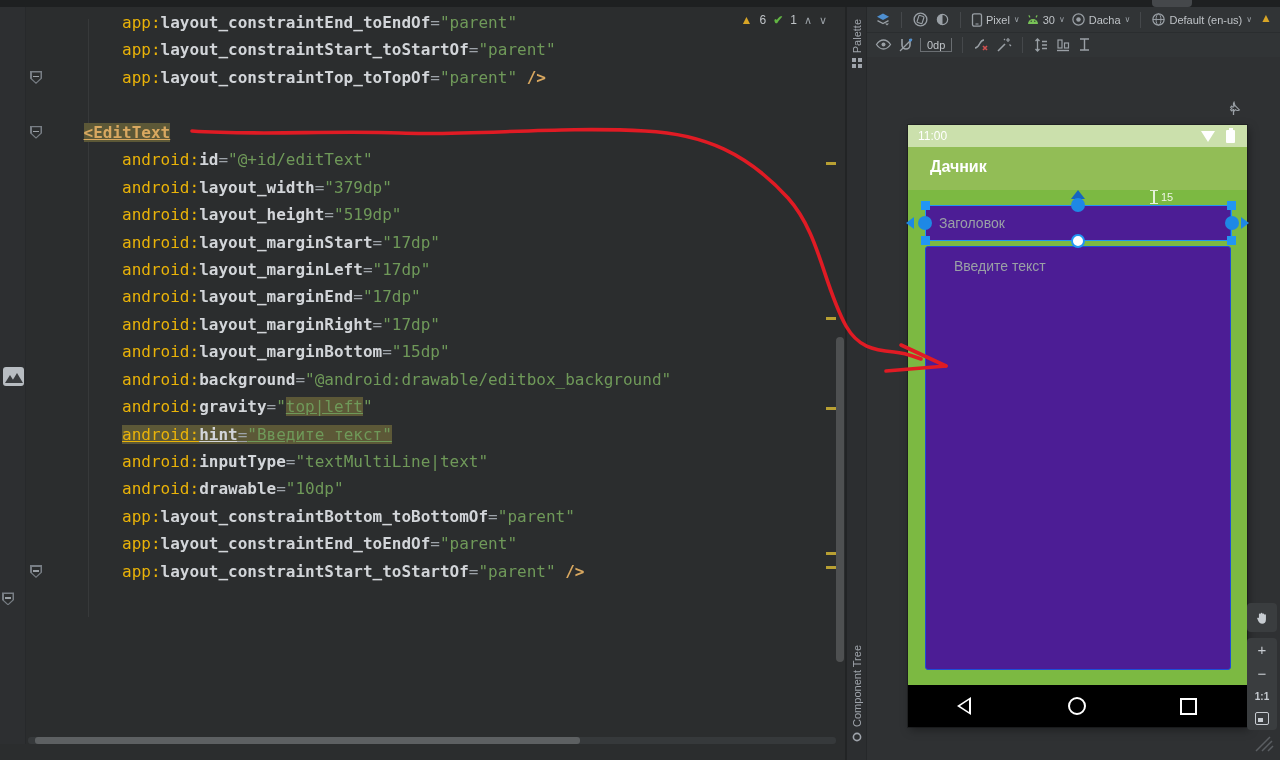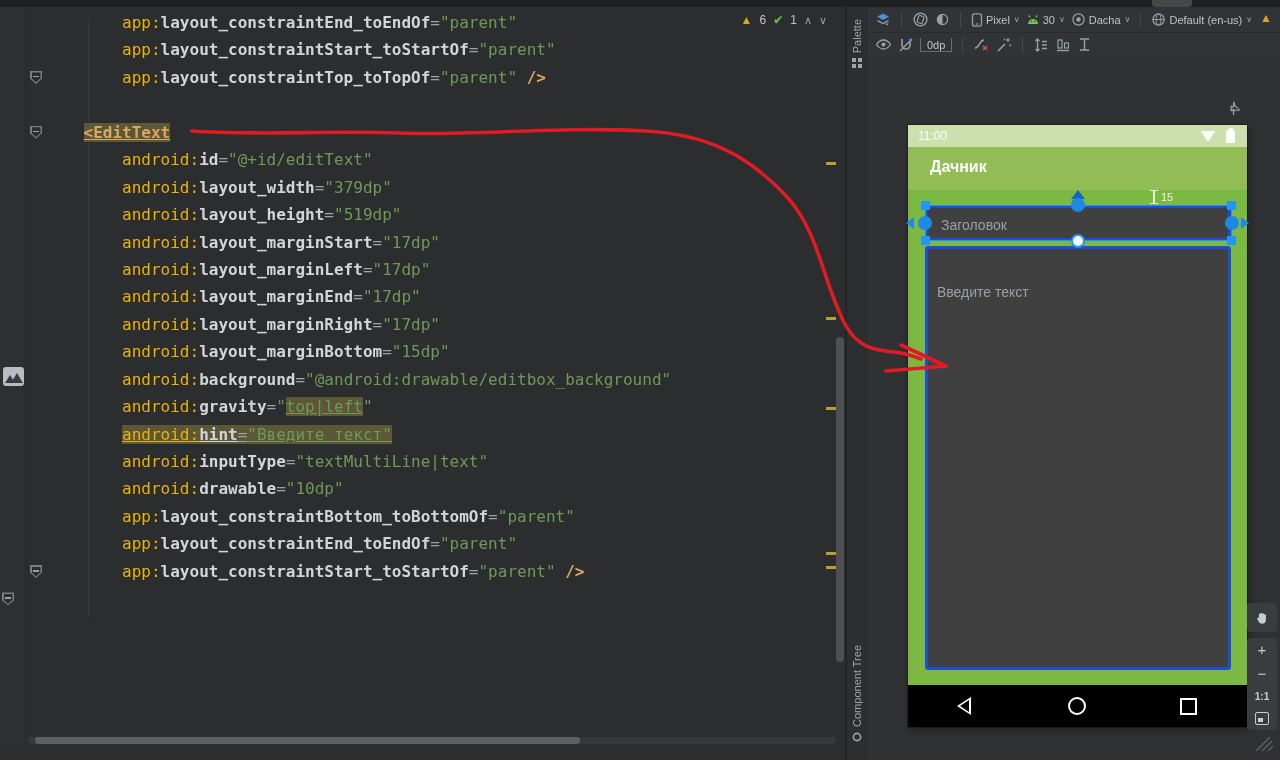--- a/index.html
+++ b/index.html
@@ -73,26 +73,26 @@
   .wrench{position:absolute;left:1227px;top:101px;}
   .phone{position:absolute;left:908px;top:125px;width:339px;height:602px;box-shadow:0 0 0 1px rgba(0,0,0,.25),2px 3px 9px rgba(0,0,0,.35);}
   .p-status{position:absolute;left:0;top:0;width:100%;height:22px;background:#cbe0ac;}
   .p-time{position:absolute;left:10px;top:4px;font-size:12px;color:#fff;}
   .p-wifi{position:absolute;right:32px;top:6px;width:0;height:0;border-left:7px solid transparent;border-right:7px solid transparent;border-top:11px solid #fff;}
   .p-batt{position:absolute;right:12px;top:5px;width:9px;height:13px;background:#fff;border-radius:1px;}
   .p-batt:before{content:"";position:absolute;left:2.5px;top:-2px;width:4px;height:2px;background:#fff;}
   .p-appbar{position:absolute;left:0;top:22px;width:100%;height:43px;background:#92bd56;}
   .p-title{position:absolute;left:22px;top:11px;font-size:16px;font-weight:bold;color:#fff;}
   .p-body{position:absolute;left:0;top:65px;width:100%;height:495px;background:#7cb942;}
-  .p-et{position:absolute;left:17px;width:306px;background:#404040;border:3px solid #1d4ed8;border-radius:3px;box-sizing:border-box;}
+  .p-et{position:absolute;left:17px;width:306px;background:#4c1d95;border:1px solid #1d4ed8;border-radius:3px;box-sizing:border-box;}
   .p-et1{top:15px;height:36px;}
   .p-et2{top:56px;height:424px;}
   .p-hint{color:#9aa0a6;font-size:14px;}
   .p-hint1{position:absolute;left:13px;top:9px;}
-  .p-hint2{position:absolute;left:9px;top:11px;margin-top:24px;}
+  .p-hint2{position:absolute;left:28px;top:11px;}
   .p-nav{position:absolute;left:0;top:560px;width:100%;height:42px;background:#000;}
   .nav-back{position:absolute;left:49px;top:12px;width:0;height:0;border-top:9px solid transparent;border-bottom:9px solid transparent;border-right:14px solid #fff;}
   .nav-back:after{content:"";position:absolute;left:3px;top:-6px;width:0;height:0;border-top:6px solid transparent;border-bottom:6px solid transparent;border-right:9px solid #000;}
   .nav-home{position:absolute;left:160px;top:12px;width:14px;height:14px;border:2.5px solid #fff;border-radius:50%;}
   .nav-recents{position:absolute;left:272px;top:13px;width:13px;height:13px;border:2.5px solid #fff;}
   
   .sel-rect{position:absolute;left:925px;top:205px;width:307px;height:36px;border:1.5px solid #2196f3;box-sizing:border-box;}
   .h-sq{position:absolute;width:9px;height:9px;background:#2196f3;}
   .h-ci{position:absolute;width:14px;height:14px;border-radius:50%;background:#1e88e5;}
   .h-ci.open{background:#fff;border:2.5px solid #2196f3;box-sizing:border-box;}

